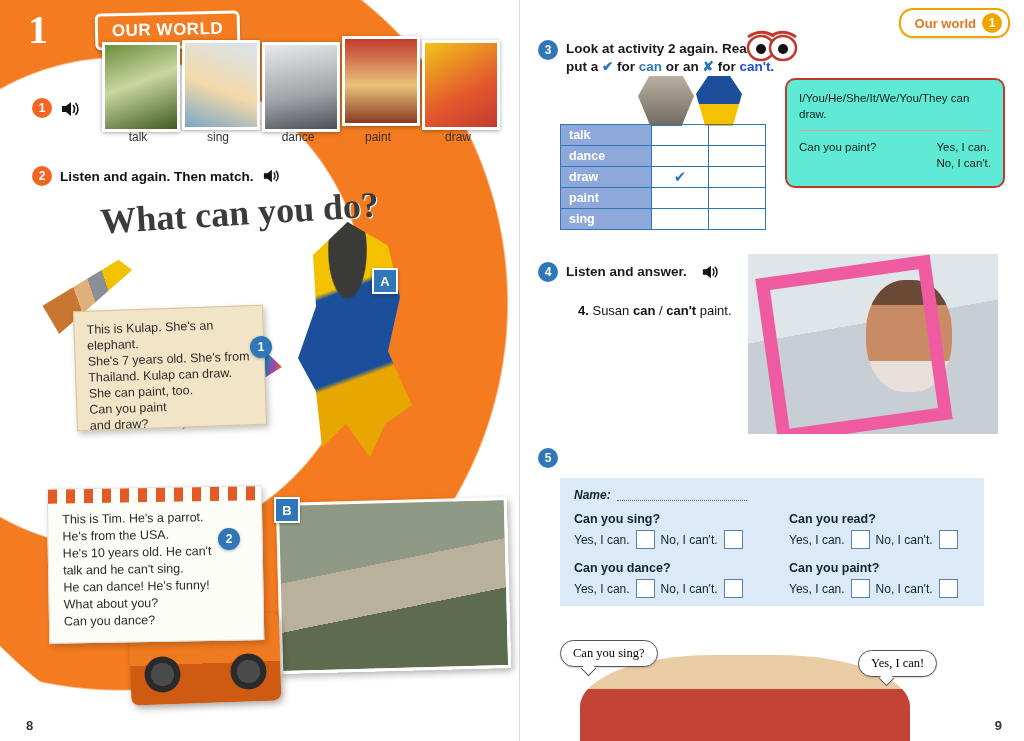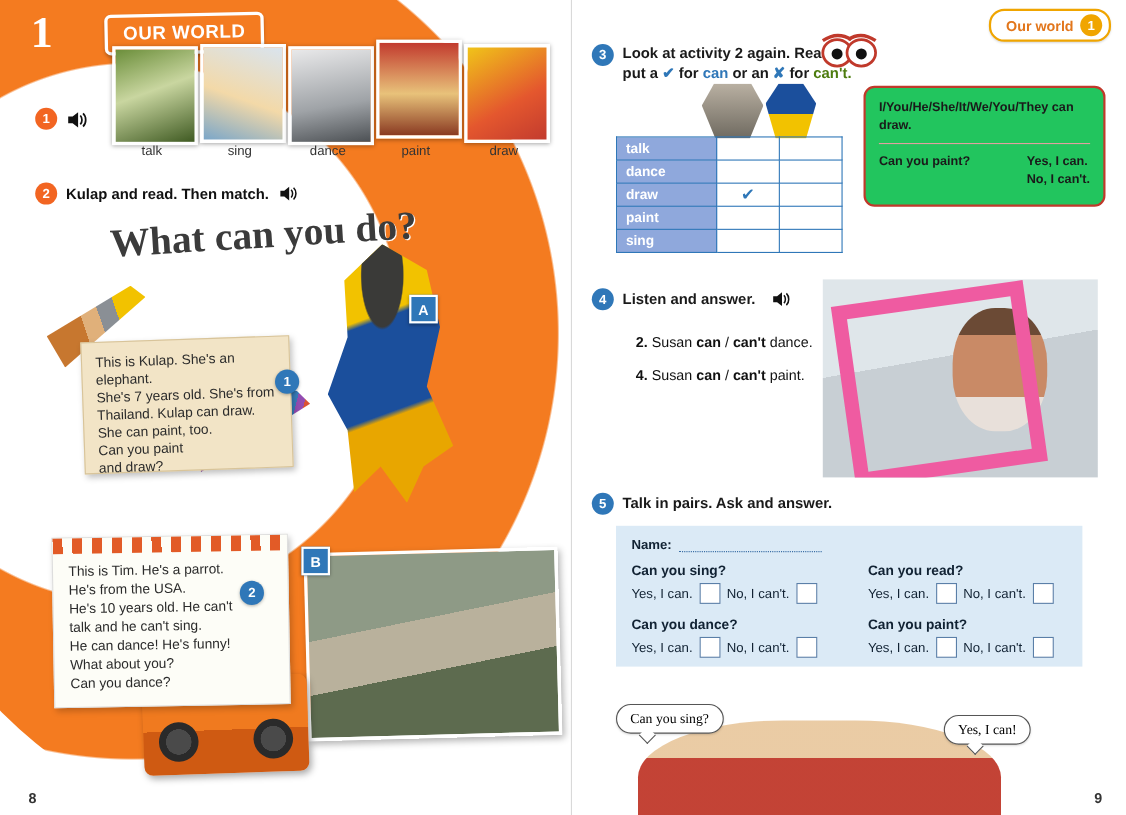--- a/index.html
+++ b/index.html
@@ -170,22 +170,22 @@
   .ow-tab .n{
     width:20px;height:20px;border-radius:50%;background:#f0a500;color:#fff;
     display:flex;align-items:center;justify-content:center;font-size:12px;
   }
 
   .r-task{position:absolute;display:flex;gap:8px;align-items:flex-start;}
   .r-task .txt{font-size:13.5px;line-height:18px;color:#1a1a1a;font-weight:bold;}
 
   .grammar-box{
     position:absolute;left:265px;top:78px;width:220px;height:110px;
-    border:2px solid #c0392b;border-radius:10px;background:#22c55e;
-    padding:10px 12px;box-sizing:border-box;font-size:11.5px;line-height:16px;color:#1a1a1a;font-weight:bold;
+    border:2px solid #c0392b;border-radius:10px;background:#5eead4;
+    padding:10px 12px;box-sizing:border-box;font-size:11.5px;line-height:16px;color:#1a1a1a;
   }
   .grammar-box .rule{border-bottom:1px solid #e0a0a0;padding-bottom:8px;margin-bottom:8px;}
   .grammar-box .qa{display:flex;justify-content:space-between;gap:10px;}
   .eyes{
     position:absolute;left:225px;top:28px;width:54px;height:34px;
   }
 
   table.act3{
     position:absolute;left:40px;top:124px;border-collapse:collapse;
     font-size:12.5px;
@@ -224,21 +224,21 @@
   .girl-photo .face{
     position:absolute;left:118px;top:26px;width:86px;height:112px;border-radius:45%;
     background:linear-gradient(180deg,#6b4a35 0 22%, #c98a66 22% 72%, #e8e0da 72% 100%);
   }
 
   .act5-box{
     position:absolute;left:40px;top:478px;width:424px;height:128px;
     background:#dbeaf6;padding:10px 14px;box-sizing:border-box;
     font-size:12px;color:#123;
   }
-  .namel{display:flex;align-items:flex-end;gap:6px;font-size:12px;margin-bottom:10px;}
+  .namel{display:flex;gap:6px;font-size:12px;margin-bottom:10px;font-style:italic;}
   .namel .line{flex:0 0 130px;border-bottom:1px dotted #3a6ea5;height:12px;}
   .qcols{display:flex;gap:34px;}
   .qcol{width:186px;}
   .qitem{margin-bottom:12px;}
   .qitem .q{font-weight:bold;font-size:12.5px;margin-bottom:4px;}
   .ansrow{display:flex;align-items:center;gap:6px;font-size:12px;}
   .ansrow .bx{width:17px;height:17px;border:1px solid #5a7fa8;background:#fff;}
 
   .bubble{
     position:absolute;background:#fff;border:1.5px solid #555;border-radius:14px;
@@ -300,21 +300,21 @@
         <svg viewBox="0 0 20 18" width="20" height="18">
             <path d="M2 6h4l5-4v14l-5-4H2z" fill="#111"></path>
             <path d="M13 5c2 2 2 6 0 8" stroke="#111" stroke-width="1.6" fill="none"></path>
             <path d="M15.5 3c3.2 3 3.2 9 0 12" stroke="#111" stroke-width="1.6" fill="none"></path>
           </svg>
       </span>
     </div>
 
     <div class="task-row" style="left:32px;top:166px;">
       <span class="circ-num">2</span>
-      <span style="font-size:13.5px;font-weight:bold;color:#111;">Kulap and read. Then match.</span>
+      <span style="font-size:13.5px;font-weight:bold;color:#111;">Listen and again. Then match.</span>
       <span class="spk">
         <svg viewBox="0 0 20 18" width="18" height="16">
             <path d="M2 6h4l5-4v14l-5-4H2z" fill="#111"></path>
             <path d="M13 5c2 2 2 6 0 8" stroke="#111" stroke-width="1.6" fill="none"></path>
             <path d="M15.5 3c3.2 3 3.2 9 0 12" stroke="#111" stroke-width="1.6" fill="none"></path>
           </svg>
       </span>
     </div>
 
     <div class="title-q">What can you do?</div>
@@ -359,21 +359,21 @@
 
     <div class="ow-tab">
       <span>Our world</span>
       <span class="n">1</span>
     </div>
 
     <div class="r-task" style="left:18px;top:40px;width:250px;">
       <span class="circ-num blue">3</span>
       <span class="txt">
         <span>Look at activity 2 again. Read and</span><br>
-        <span>put a </span><span style="color:#2f77b8">✔</span><span> for </span><span style="color:#2f77b8">can</span><span> or an </span><span style="color:#2f77b8">✘</span><span> for </span><span style="color:#4d7c0f">can't.</span>
+        <span>put a </span><span style="color:#2f77b8">✔</span><span> for </span><span style="color:#2f77b8">can</span><span> or an </span><span style="color:#2f77b8">✘</span><span> for </span><span style="color:#1d4ed8">can't.</span>
       </span>
     </div>
 
     <div class="animal-head"></div>
     <div class="parrot-head"></div>
 
     <table class="act3">
       <tbody>
           <tr>
         <td class="lbl">talk</td>
@@ -439,40 +439,31 @@
       </span>
     </div>
 
     <div class="girl-photo">
       <div class="face"></div>
       <div class="frame"></div>
     </div>
 
     <div class="act4-list">
       <div>
-        <span class="n">2.</span>
-        <span>Susan</span>
-        <b>can</b>
-        <span>/</span>
-        <b>can't</b>
-        <span>dance.</span>
-      </div>
-      <div>
         <span class="n">4.</span>
         <span>Susan</span>
         <b>can</b>
         <span>/</span>
         <b>can't</b>
         <span>paint.</span>
       </div>
     </div>
 
     <div class="r-task" style="left:18px;top:448px;align-items:center;">
       <span class="circ-num blue">5</span>
-      <span class="txt">Talk in pairs. Ask and answer.</span>
     </div>
 
     <div class="act5-box">
       <div class="namel">
         <span style="font-weight:bold">Name:</span>
         <span class="line"></span>
       </div>
       <div class="qcols">
         <div class="qcol">
           <div class="qitem">

